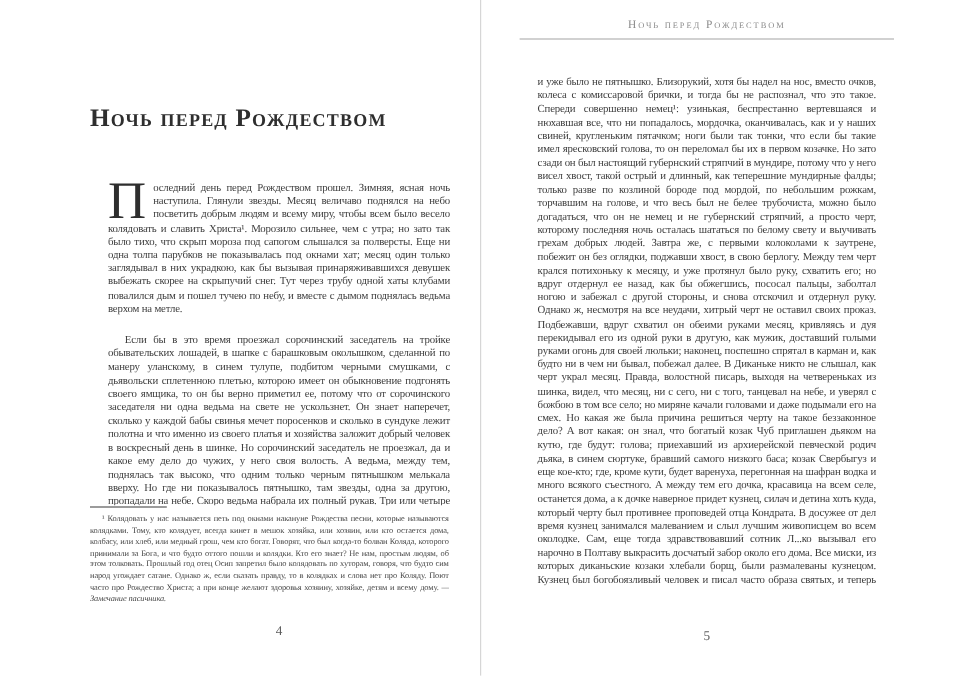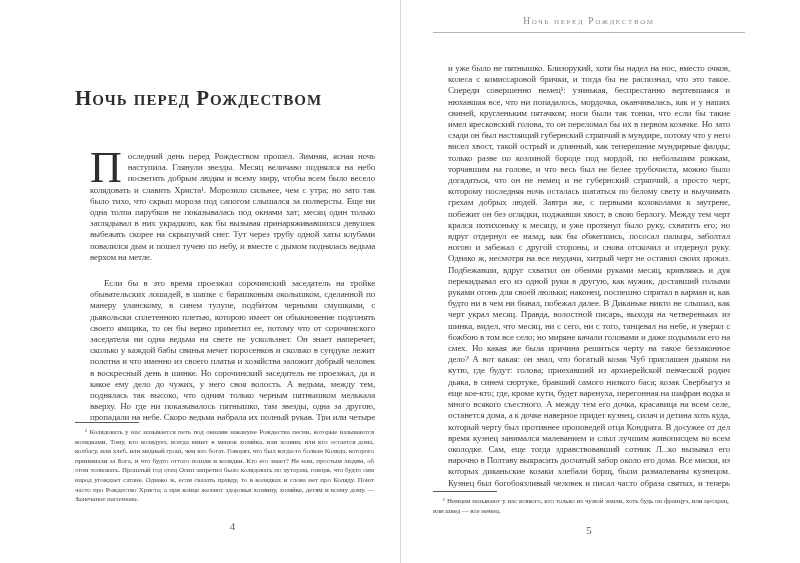--- a/index.html
+++ b/index.html
@@ -103,19 +103,14 @@
       <span class="em">— Замечание пасичника.</span></p>
   </div>
   <div class="page-number">4</div>
 </section>
 
 <section class="page page-right">
   <div class="running-header">Ночь перед Рождеством</div>
   <div class="body-text">
     <p class="para">и уже было не пятнышко. Близорукий, хотя бы надел на нос, вместо очков, колеса с комиссаровой брички, и тогда бы не распознал, что это такое. Спереди совершенно немец¹: узинькая, беспрестанно вертевшаяся и нюхавшая все, что ни попадалось, мордочка, оканчивалась, как и у наших свиней, кругленьким пятачком; ноги были так тонки, что если бы такие имел яресковский голова, то он переломал бы их в первом козачке. Но зато сзади он был настоящий губернский стряпчий в мундире, потому что у него висел хвост, такой острый и длинный, как теперешние мундирные фалды; только разве по козлиной бороде под мордой, по небольшим рожкам, торчавшим на голове, и что весь был не белее трубочиста, можно было догадаться, что он не немец и не губернский стряпчий, а просто черт, которому последняя ночь осталась шататься по белому свету и выучивать грехам добрых людей. Завтра же, с первыми колоколами к заутрене, побежит он без оглядки, поджавши хвост, в свою берлогу. Между тем черт крался потихоньку к месяцу, и уже протянул было руку, схватить его; но вдруг отдернул ее назад, как бы обжегшись, пососал пальцы, заболтал ногою и забежал с другой стороны, и снова отскочил и отдернул руку. Однако ж, несмотря на все неудачи, хитрый черт не оставил своих проказ. Подбежавши, вдруг схватил он обеими руками месяц, кривляясь и дуя перекидывал его из одной руки в другую, как мужик, доставший голыми руками огонь для своей люльки; наконец, поспешно спрятал в карман и, как будто ни в чем ни бывал, побежал далее. В Диканьке никто не слышал, как черт украл месяц. Правда, волостной писарь, выходя на четвереньках из шинка, видел, что месяц, ни с сего, ни с того, танцевал на небе, и уверял с божбою в том все село; но миряне качали головами и даже подымали его на смех. Но какая же была причина решиться черту на такое беззаконное дело? А вот какая: он знал, что богатый козак Чуб приглашен дьяком на кутю, где будут: голова; приехавший из архиерейской певческой родич дьяка, в синем сюртуке, бравший самого низкого баса; козак Свербыгуз и еще кое-кто; где, кроме кути, будет варенуха, перегонная на шафран водка и много всякого съестного. А между тем его дочка, красавица на всем селе, останется дома, а к дочке наверное придет кузнец, силач и детина хоть куда, который черту был противнее проповедей отца Кондрата. В досужее от дел время кузнец занимался малеванием и слыл лучшим живописцем во всем околодке. Сам, еще тогда здравствовавший сотник Л...ко вызывал его нарочно в Полтаву выкрасить досчатый забор около его дома. Все миски, из которых диканьские козаки хлебали борщ, были размалеваны кузнецом. Кузнец был богобоязливый человек и писал часто образа святых, и теперь еще можно</p>
   </div>
-  <div class="footnote-block">
-    <div class="footnote-rule"></div>
-    <p class="footnote"><span>¹ Немцем называют у нас всякого, кто только из чужой земли, хоть будь он француз, или цесарец, или швед — все немец.</span>
-      <span class="em"></span></p>
-  </div>
   <div class="page-number">5</div>
 </section>
 
 </body></html>

